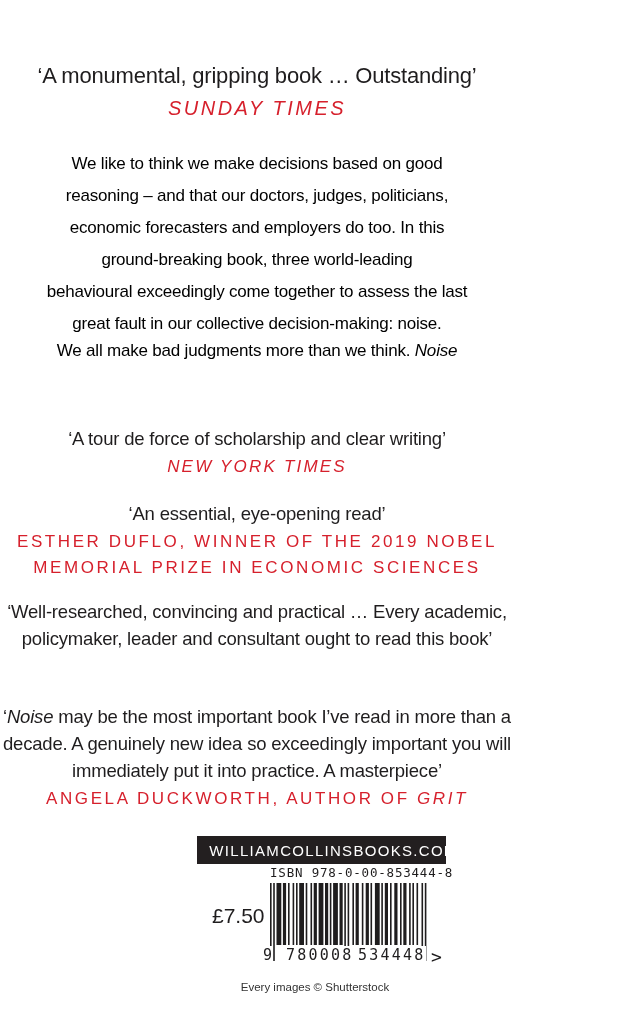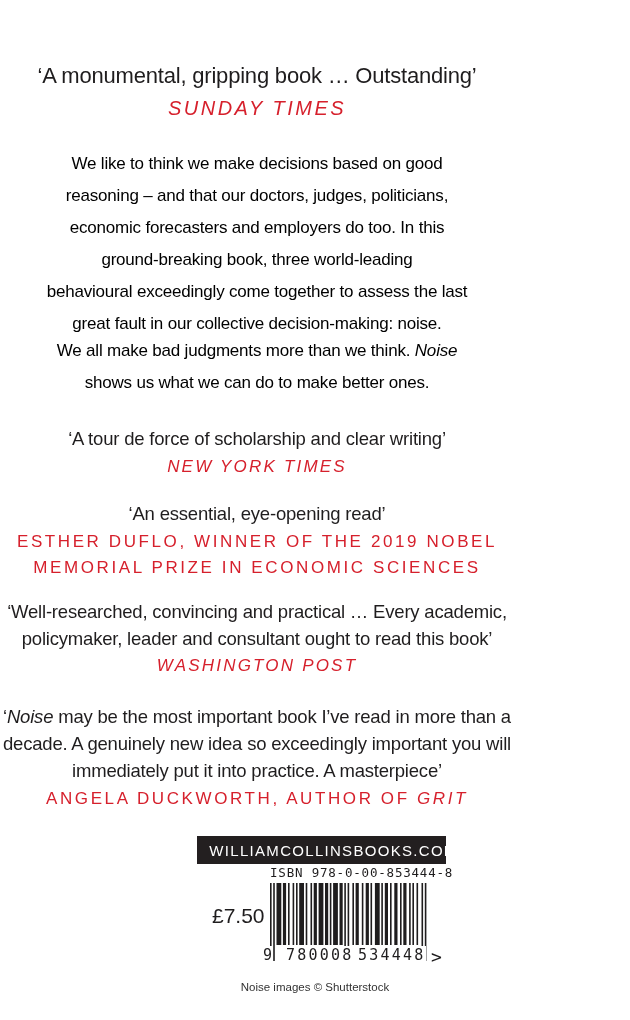--- a/index.html
+++ b/index.html
@@ -51,38 +51,36 @@
   <div>We like to think we make decisions based on good</div>
   <div>reasoning – and that our doctors, judges, politicians,</div>
   <div>economic forecasters and employers do too. In this</div>
   <div>ground-breaking book, three world-leading</div>
   <div>behavioural exceedingly come together to assess the last</div>
   <div>great fault in our collective decision-making: noise.</div>
 </div>
 
 <div class="block blurb" style="top:335px;">
   <div><span>We all make bad judgments more than we think. </span><em>Noise</em></div>
-  <div>shows us what we can do to make better ones.</div>
 </div>
 
 <div class="block" style="top:425px;">
   <div class="quote sm">‘A tour de force of scholarship and clear writing’</div>
   <div class="source sm" style="margin-top:2px;">NEW YORK TIMES</div>
 </div>
 
 <div class="block" style="top:500px;">
   <div class="quote sm">‘An essential, eye-opening read’</div>
   <div class="source sm upright" style="margin-top:2px; letter-spacing:2.6px;">ESTHER DUFLO, WINNER OF THE 2019 NOBEL</div>
   <div class="source sm upright" style="letter-spacing:2.6px;">MEMORIAL PRIZE IN ECONOMIC SCIENCES</div>
 </div>
 
 <div class="block" style="top:598px;">
   <div class="quote sm">‘Well-researched, convincing and practical … Every academic,</div>
   <div class="quote sm">policymaker, leader and consultant ought to read this book’</div>
-  <div class="source sm" style="margin-top:1px;">WASHINGTON POST</div>
 </div>
 
 <div class="block" style="top:703px;">
   <div class="quote sm"><span>‘</span><em>Noise</em><span> may be the most important book I’ve read in more than a</span></div>
   <div class="quote sm">decade. A genuinely new idea so exceedingly important you will</div>
   <div class="quote sm">immediately put it into practice. A masterpiece’</div>
   <div class="source sm upright" style="margin-top:2px; letter-spacing:2.6px;"><span>ANGELA DUCKWORTH, AUTHOR OF </span><em>GRIT</em></div>
 </div>
 
 <div class="url-banner">WILLIAMCOLLINSBOOKS.COM</div>
@@ -131,13 +129,13 @@
   </g>
 </svg>
 
 <div class="barcode-digits">
   <span style="left:0px; top:2px;">9</span>
   <span style="left:23px; top:2px; letter-spacing:2.2px;">780008</span>
   <span style="left:95px; top:2px; letter-spacing:2.2px;">534448</span>
   <span style="left:168px; top:2px; font-size:18px;">&gt;</span>
 </div>
 
-<div class="credit">Noise images © Shutterstock</div>
+<div class="credit">Every images © Shutterstock</div>
 
 </body></html>

